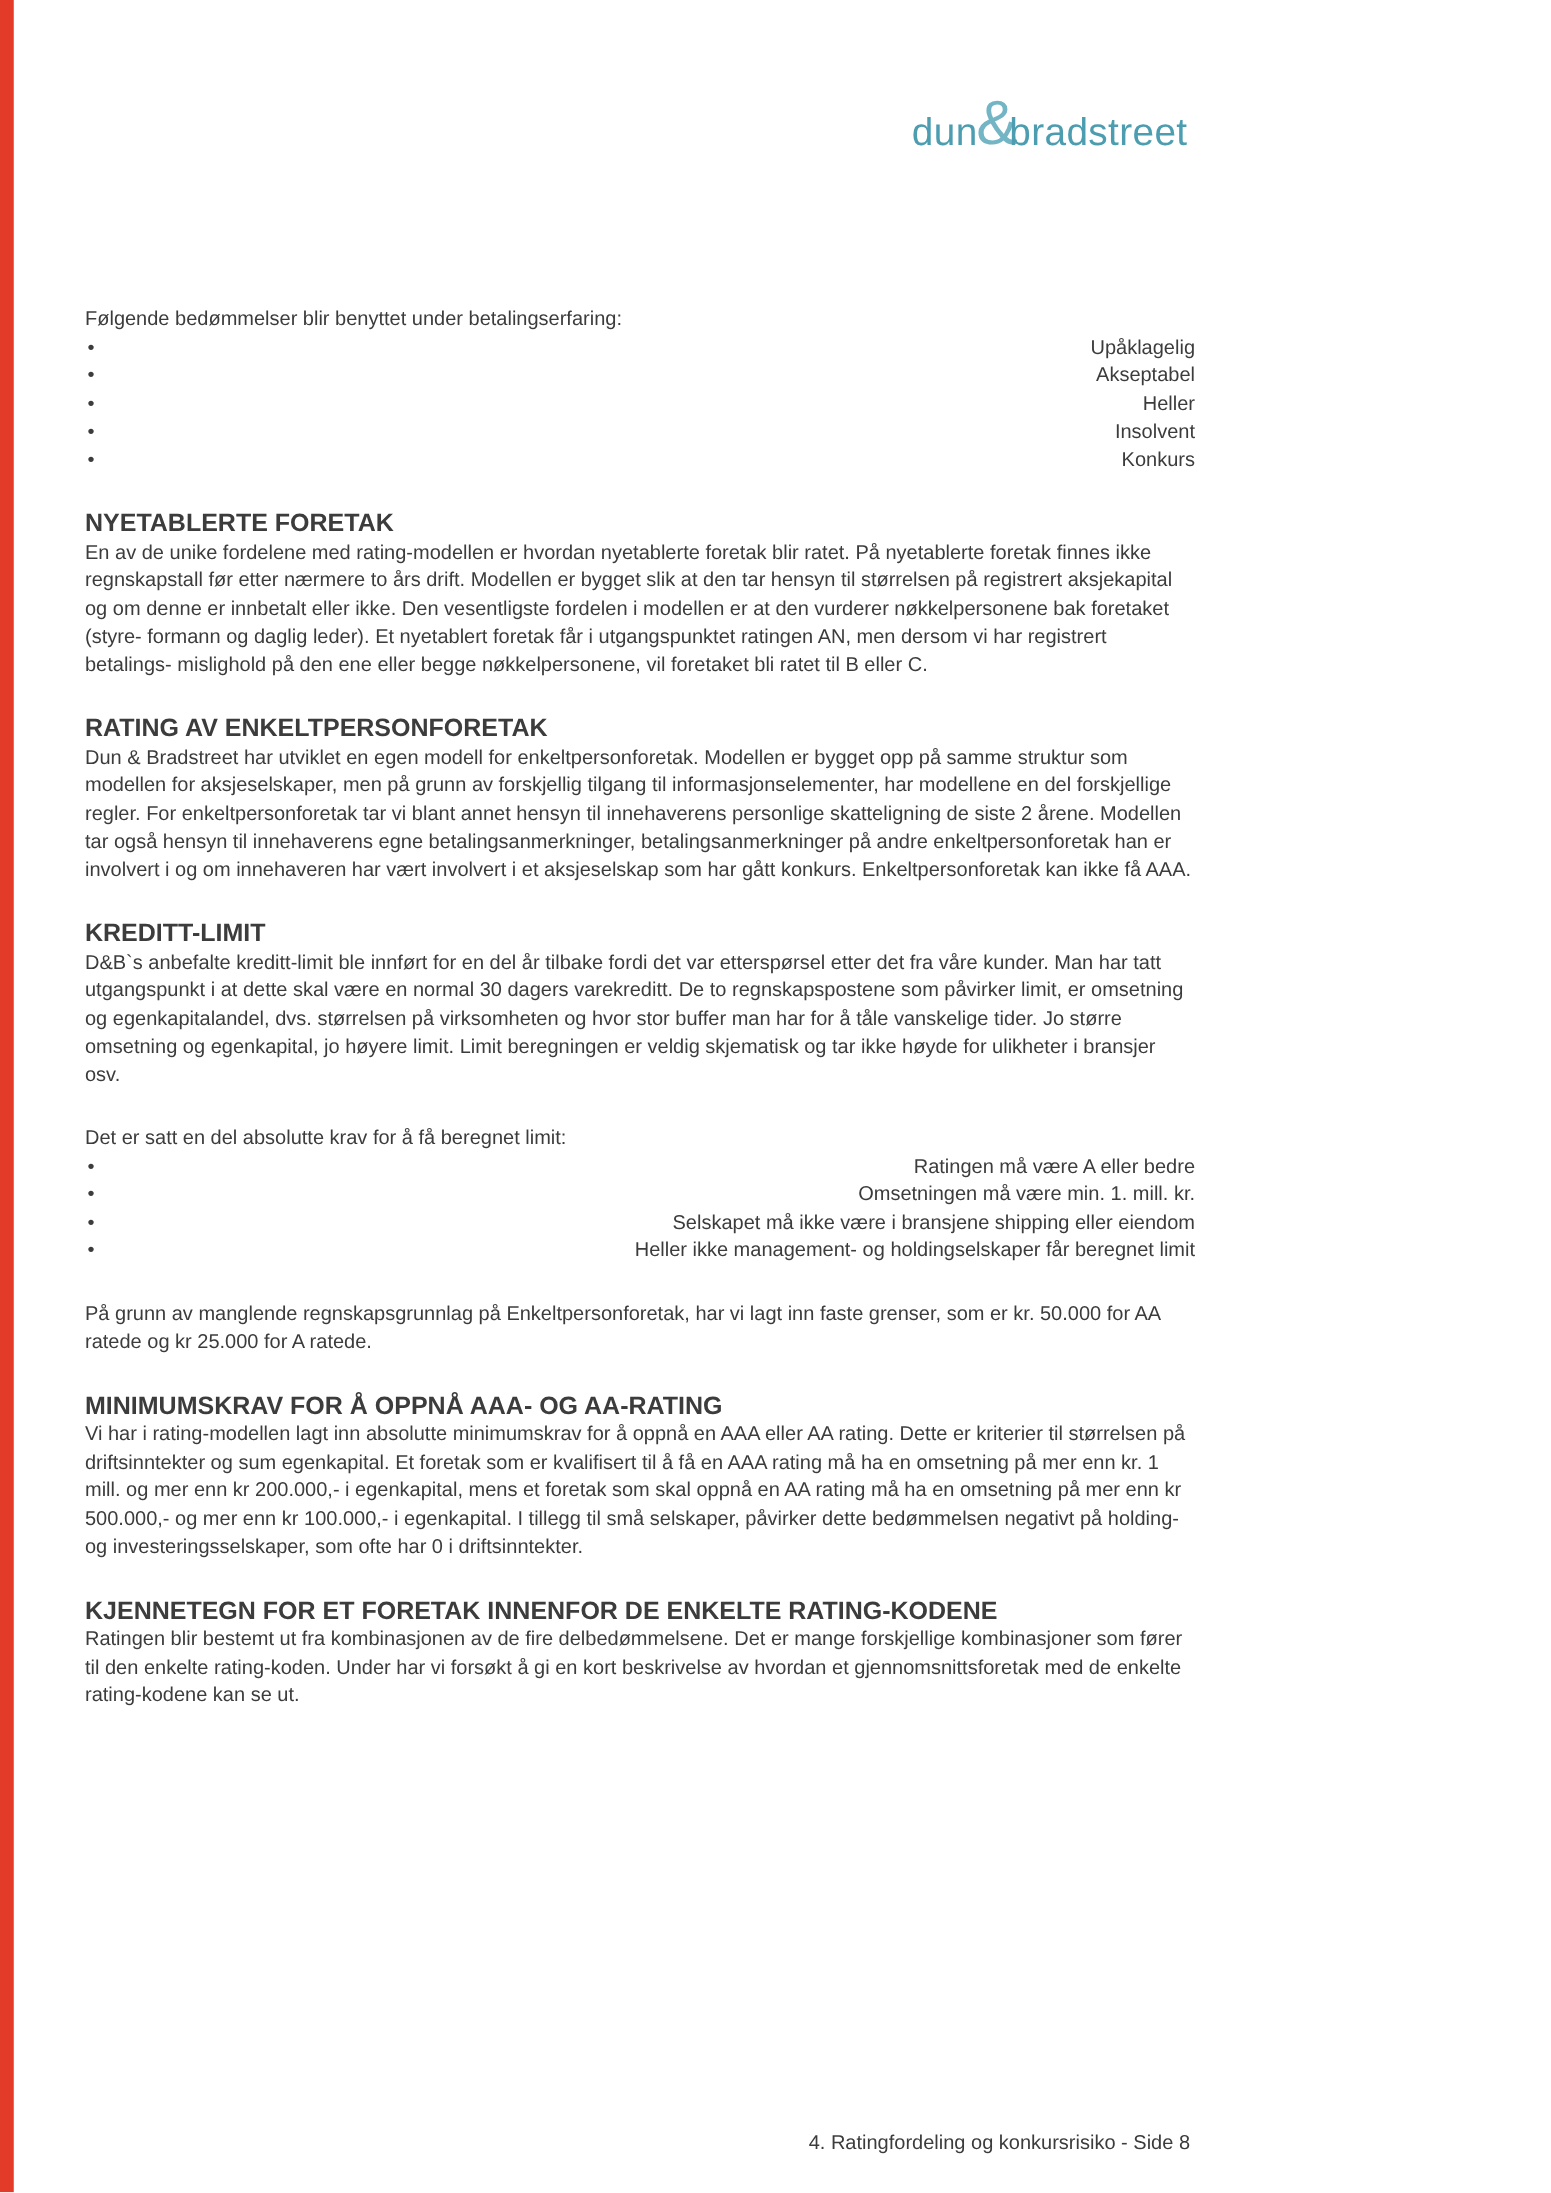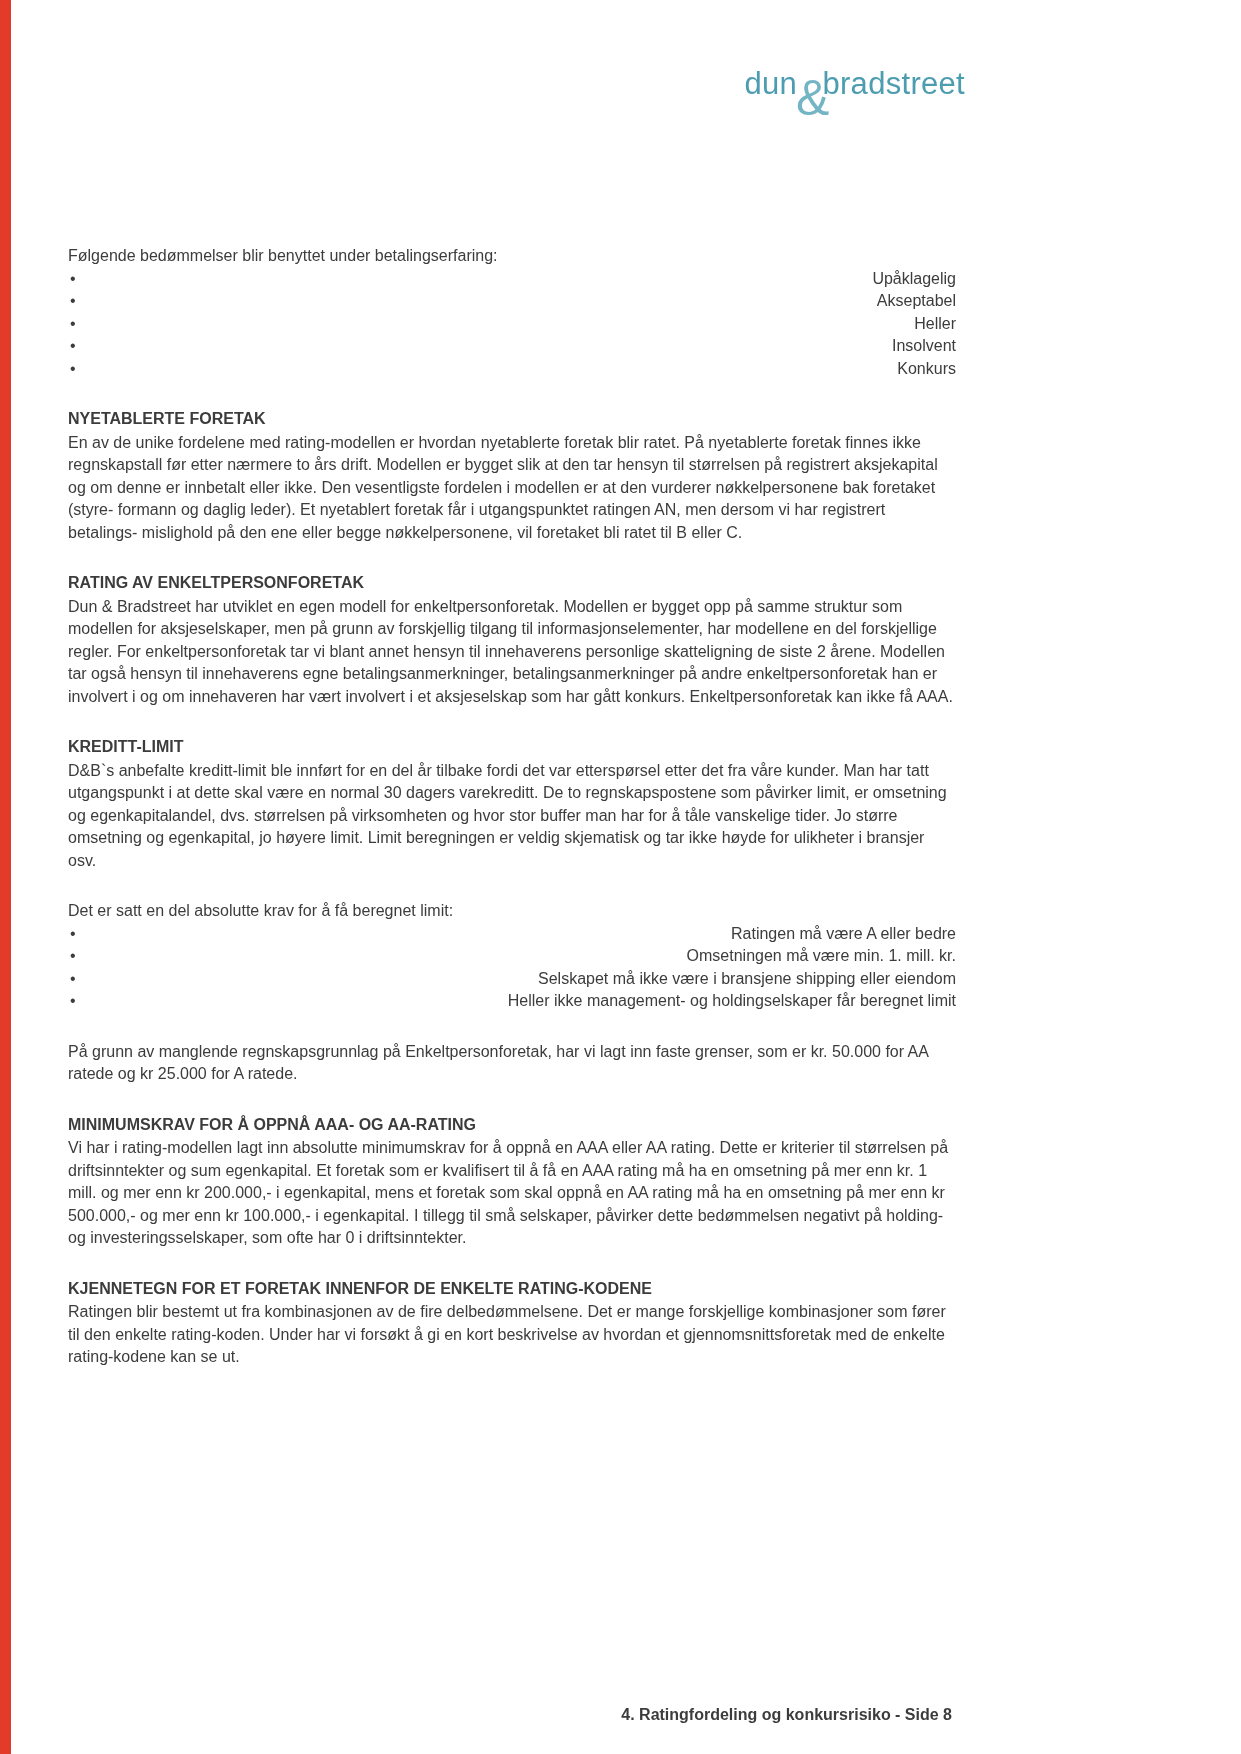--- a/index.html
+++ b/index.html
@@ -18,23 +18,23 @@
   .accent-stripe {
     position: absolute;
     left: 0; top: 0;
     width: 11px; height: 100%;
     background: var(--accent-red, #e23b2a);
   }
 
   .logo {
     position: absolute;
     top: 66px;
-    right: 276px;
+    right: 291px;
     display: flex;
-    align-items: flex-start;
+    align-items: flex-end;
     white-space: nowrap;
   }
   .logo-dun, .logo-bradstreet {
     font-size: 31px;
     color: var(--logo-teal, #4d9db0);
     letter-spacing: 0.3px;
     position: relative;
     z-index: 1;
   }
   .logo-amp {
@@ -53,21 +53,21 @@
     top: 204px;
     width: 888px;
     font-size: 16px;
     line-height: 22.5px;
     margin-top: 41px;
   }
 
   .block { margin-bottom: 28px; }
 
   .section-title {
-    font-size: 16px;
+    font-size: 20px;
     font-weight: bold;
     line-height: 22.5px;
     margin-bottom: 1px;
   }
 
   .bullets { list-style: none; }
   .bullets li {
     position: relative;
     padding-left: 19px;
     text-align: right;
@@ -78,21 +78,20 @@
     left: 2px;
     color: var(--text, #3c3c3c);
   }
 
   .footer {
     position: absolute;
     right: 289px;
     bottom: 30px;
     font-size: 16px;
     color: var(--text, #3c3c3c);
-    font-weight: bold;
   }
 </style>
 </head>
 <body>
 
 <div class="page">
 
   <div class="accent-stripe"></div>
 
   <div class="logo">

